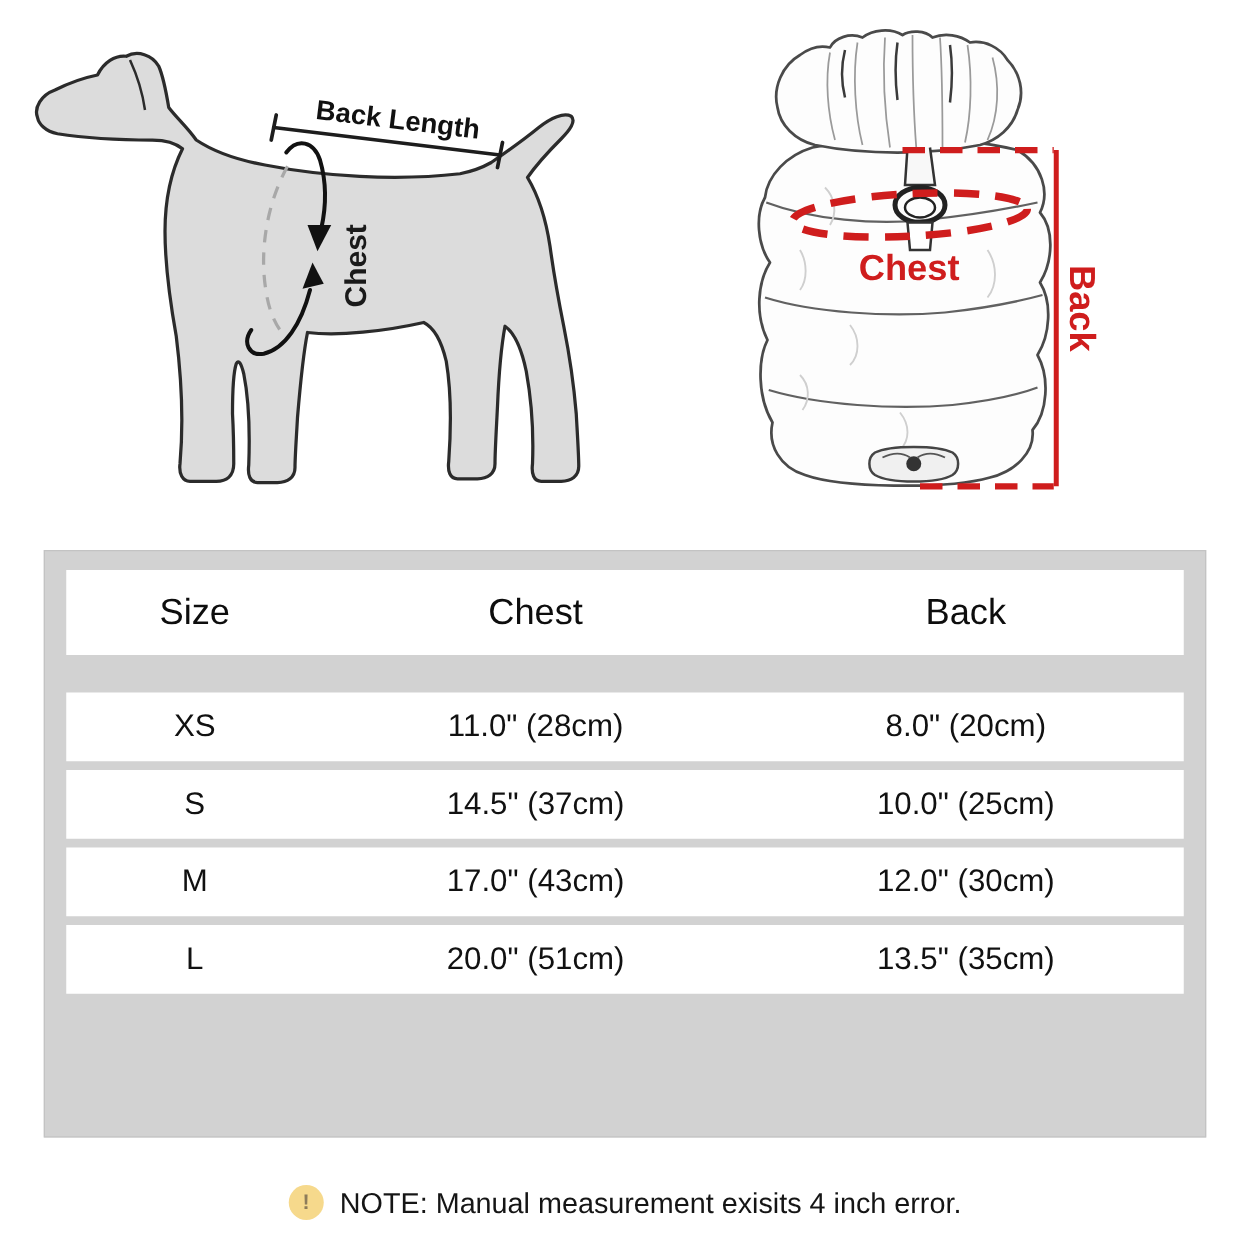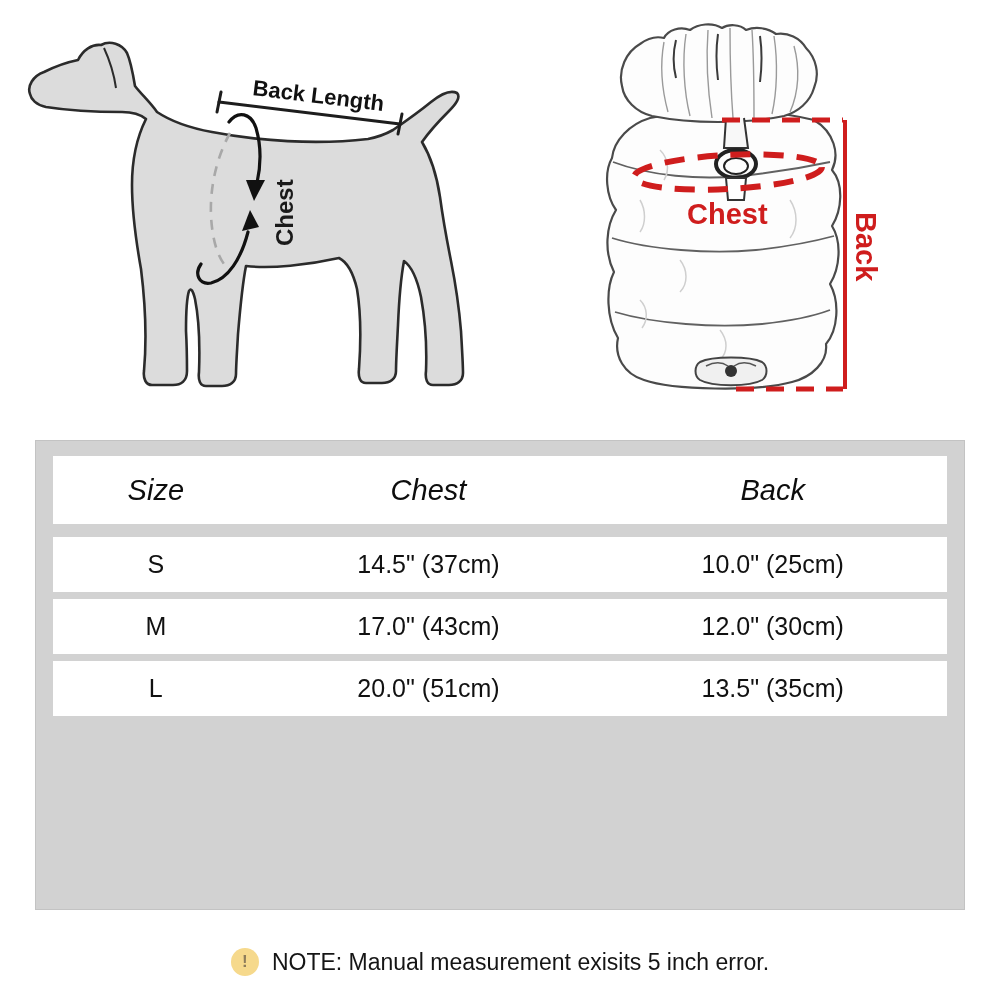--- a/index.html
+++ b/index.html
@@ -14,21 +14,21 @@
   
   .size-table{
     position:absolute;left:35px;top:440px;width:930px;height:470px;
     background:#d2d2d2;border:1px solid #c3c3c3;box-sizing:border-box;
     padding:15px 17px 9px 17px;
   }
   .trow{
     background:#ffffff;display:flex;align-items:center;width:100%;
     margin-bottom:7px;
   }
-  .trow.header{height:68px;margin-bottom:13px;font-size:29px;color:#0d0d0d;font-style:italic;}
+  .trow.header{height:68px;margin-bottom:30px;font-size:29px;color:#0d0d0d;}
   .trow.data{height:55px;font-size:25px;color:#111;}
   .tcell{text-align:center;}
   .c-size{width:23%;}
   .c-chest{width:38%;}
   .c-back{width:39%;}
 
   
   .note{
     position:absolute;left:0;top:936px;width:1000px;height:52px;
     display:flex;align-items:center;justify-content:center;gap:13px;
@@ -159,34 +159,39 @@
   </svg>
 
   <div class="size-table">
     <div class="trow header">
       <div class="tcell c-size">Size</div>
       <div class="tcell c-chest">Chest</div>
       <div class="tcell c-back">Back</div>
     </div>
 
     <div class="trow data">
+      <div class="tcell c-size">XS</div>
+      <div class="tcell c-chest">11.0" (28cm)</div>
+      <div class="tcell c-back">8.0" (20cm)</div>
+    </div>
+    <div class="trow data">
       <div class="tcell c-size">S</div>
       <div class="tcell c-chest">14.5" (37cm)</div>
       <div class="tcell c-back">10.0" (25cm)</div>
     </div>
     <div class="trow data">
       <div class="tcell c-size">M</div>
       <div class="tcell c-chest">17.0" (43cm)</div>
       <div class="tcell c-back">12.0" (30cm)</div>
     </div>
     <div class="trow data">
       <div class="tcell c-size">L</div>
       <div class="tcell c-chest">20.0" (51cm)</div>
       <div class="tcell c-back">13.5" (35cm)</div>
     </div>
   </div>
 
   <div class="note">
     <div class="note-icon">!</div>
-    <div class="note-text">NOTE: Manual measurement exisits 5 inch error.</div>
+    <div class="note-text">NOTE: Manual measurement exisits 4 inch error.</div>
   </div>
 
 </div>
 
 </body></html>

